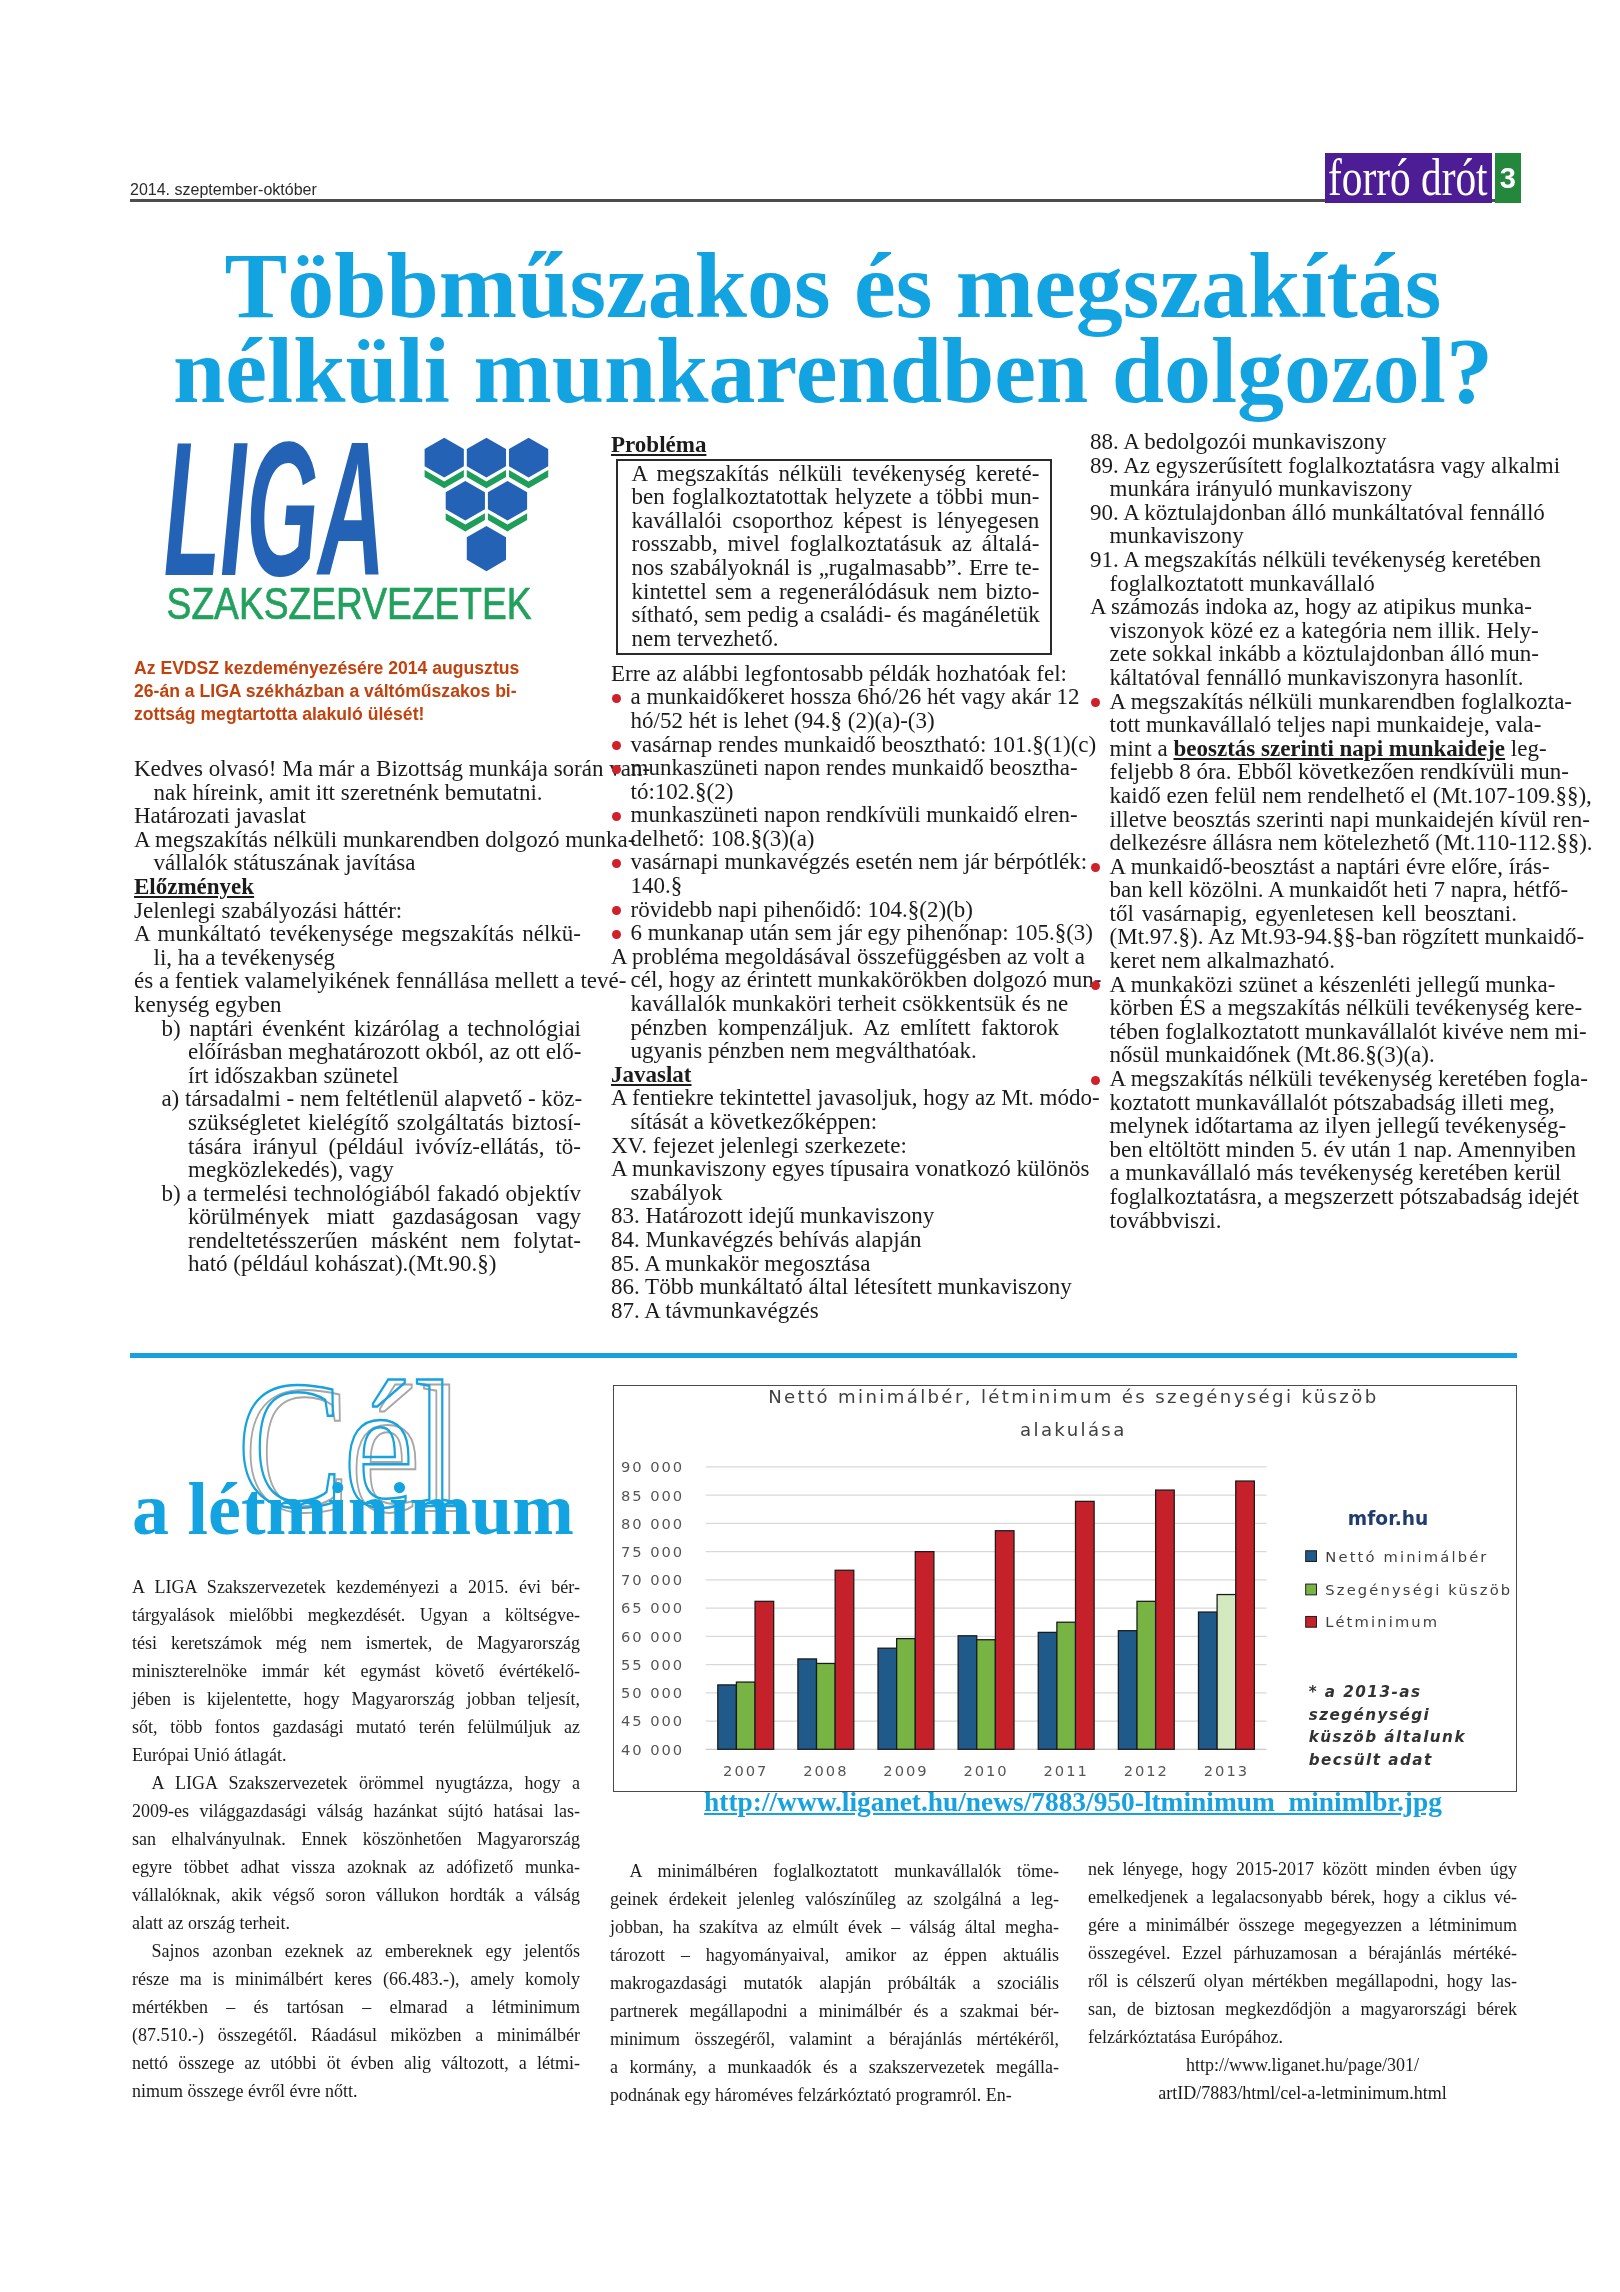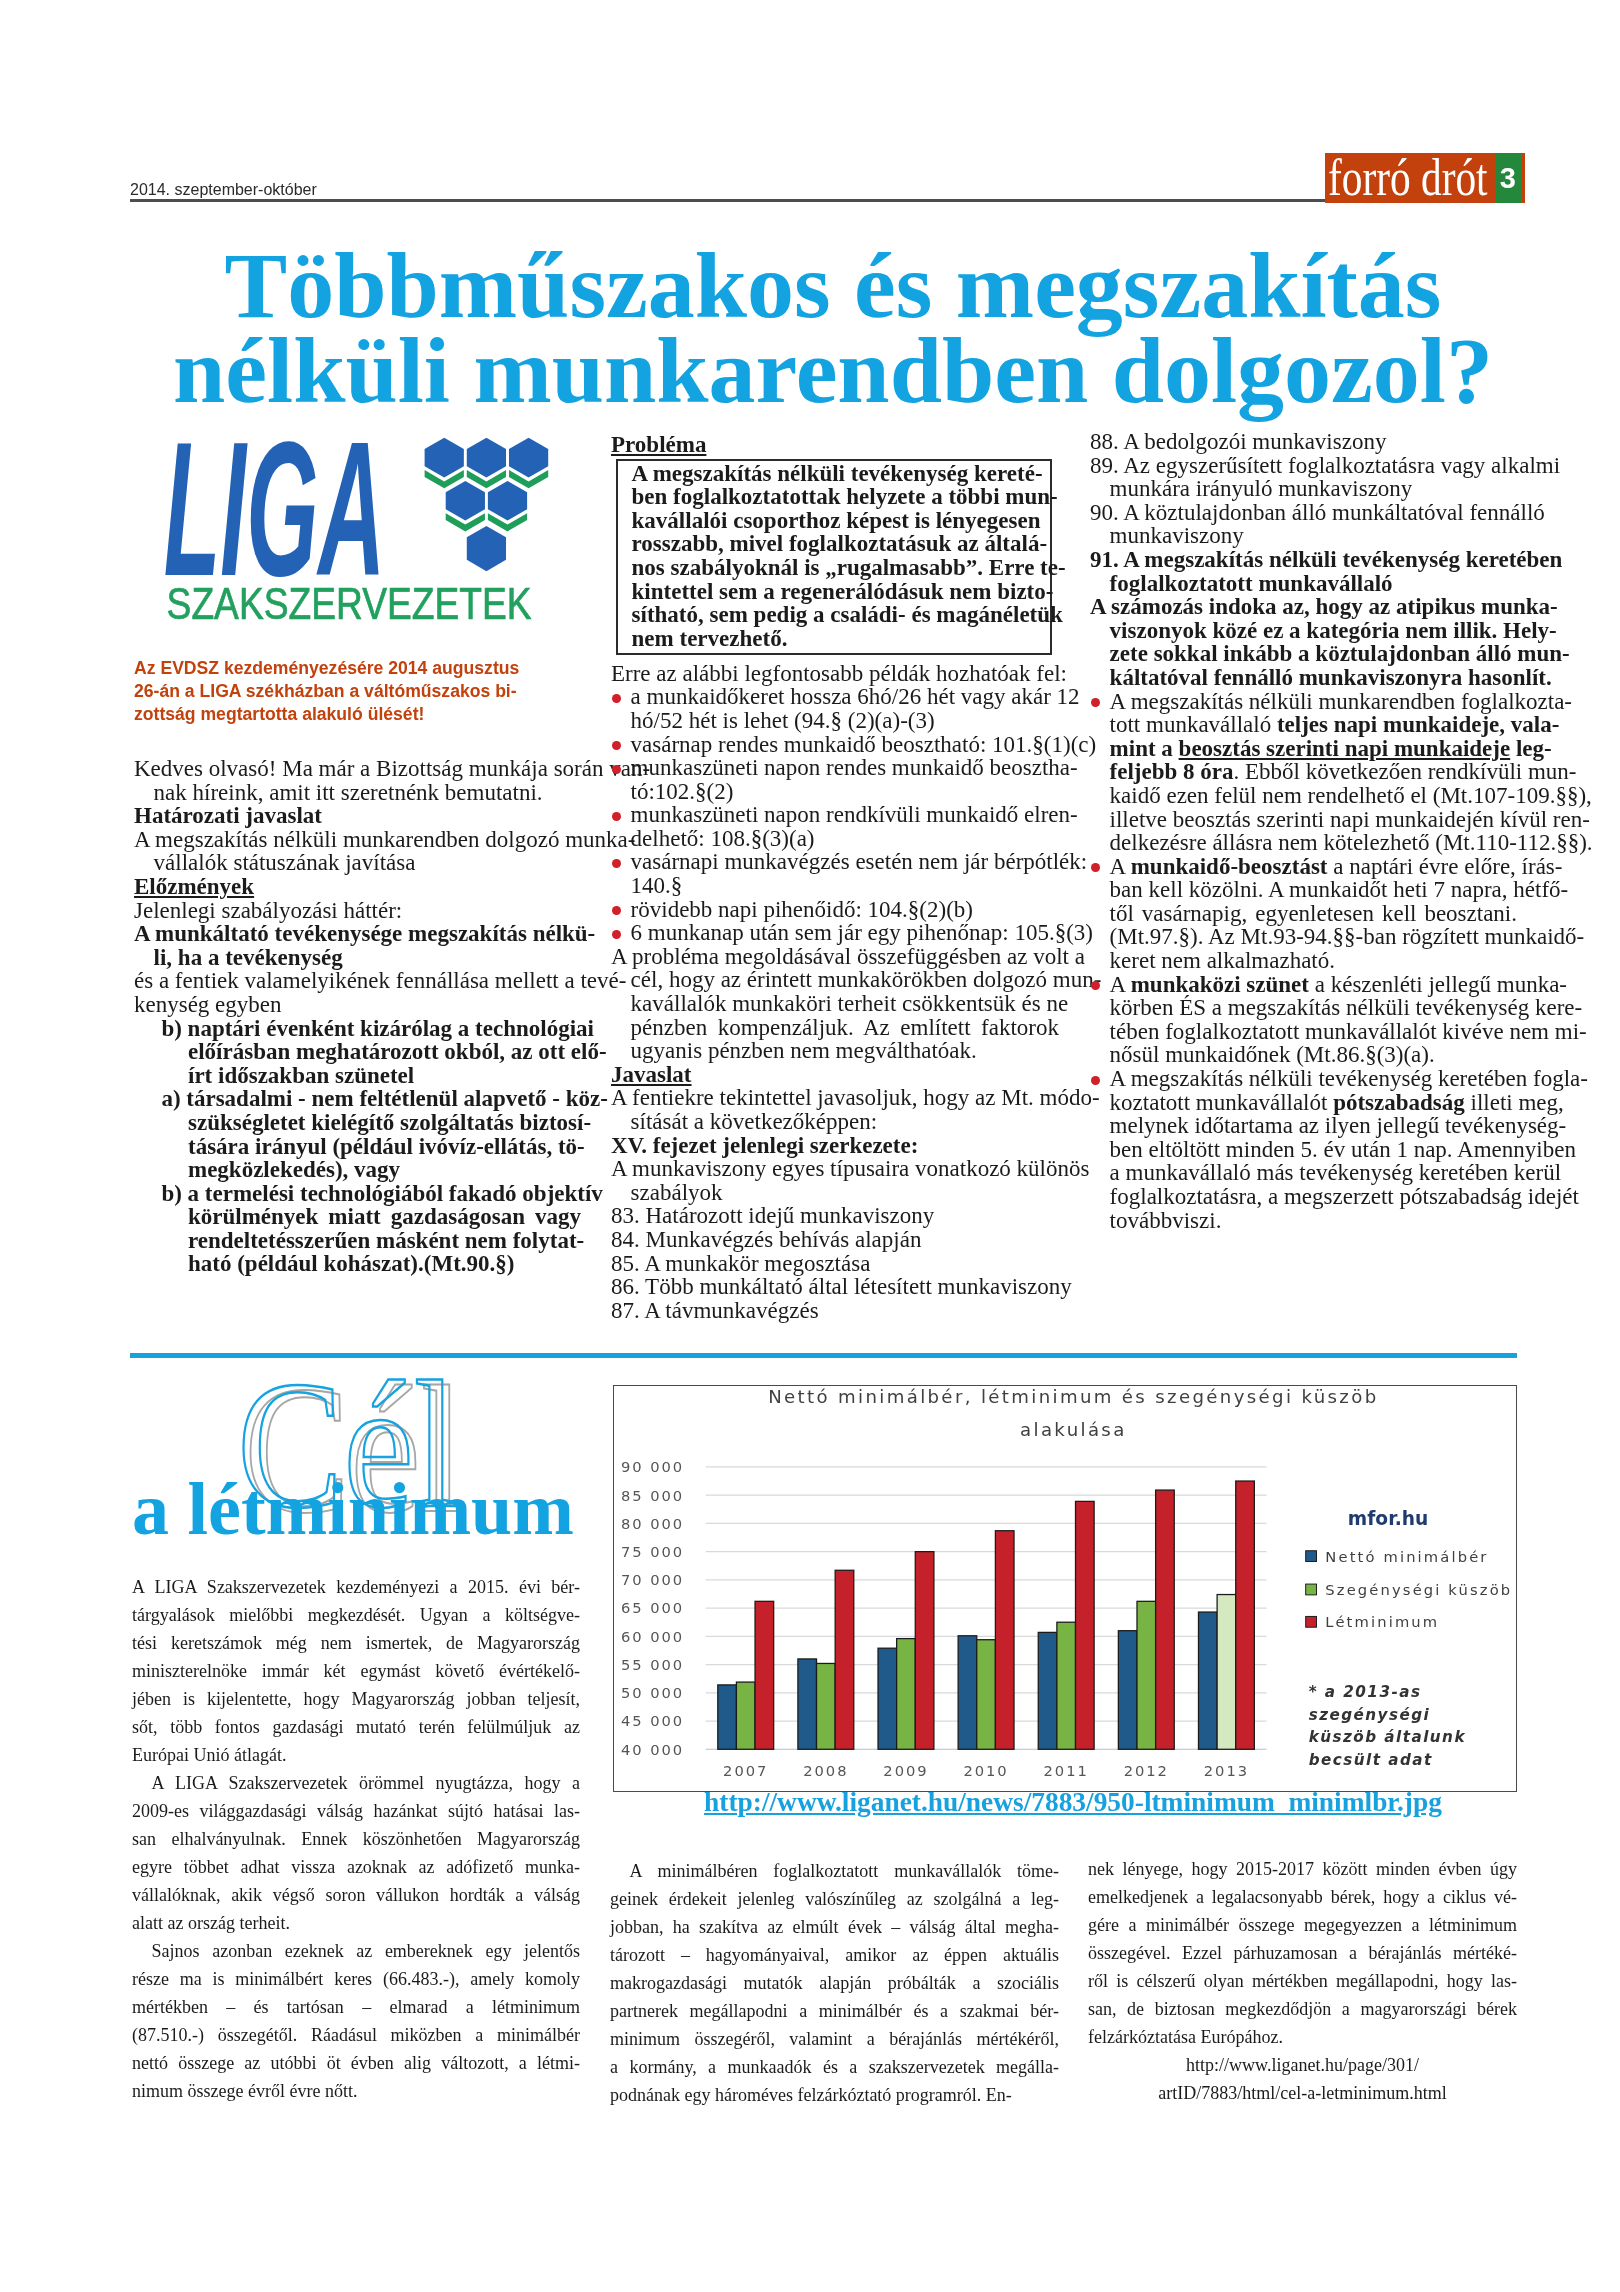--- a/index.html
+++ b/index.html
@@ -1,38 +1,38 @@
 <!DOCTYPE html>
 <html><head>
 <meta charset="utf-8">
 <style>
 *{margin:0;padding:0;box-sizing:border-box}
 html,body{background:#fff}
 body{width:1620px;height:2293px;position:relative;overflow:hidden;font-family:"Liberation Serif",serif;color:#1b1b1b}
 .abs{position:absolute}
 #hdr-date{left:130px;top:180px;font:16px/19.6px "Liberation Sans",sans-serif;color:#2a2a2a;white-space:nowrap}
 #hdr-rule{left:130px;top:199px;width:1387px;height:2.9px;background:#4d4d4d}
-#brand-box{left:1325px;top:153px;width:200px;height:50px;background:#c2410c;overflow:hidden}
+#brand-box{left:1325px;top:153px;width:167px;height:50px;background:#4c1d95;overflow:hidden}
 #brand-text{position:absolute;left:2.9px;top:-2px;font:400 53px/53px "Liberation Serif",serif;color:#fff;transform:scaleX(.78);transform-origin:left top;white-space:nowrap}
 #pnum-box{left:1495px;top:153px;width:25.5px;height:50px;background:#23873c;color:#fff;font:bold 29px/50px "Liberation Sans",sans-serif;text-align:center}
 .title-line{position:absolute;left:147px;width:1372px;text-align:center;font:bold 94px/94px "Liberation Serif",serif;color:#14a3e1;white-space:nowrap}
 #title-1{top:238px}
 #title-2{top:323px}
 #lead{left:134px;top:657px;width:461px;font:bold 17.6px/23px "Liberation Sans",sans-serif;color:#c2410c}
 #lead div{white-space:nowrap}
 .col{position:absolute;--lh:23.6px;font-size:23px}
 #c1{left:134px;top:757px;width:447px}
 #c2{left:611px;top:433px;width:448px}
 #c3{left:1090px;top:430px;width:427px}
 #b1{left:132px;top:1573px;width:448px;--lh:28px;font-size:18px}
 #b2{left:610px;top:1857px;width:449px;--lh:28px;font-size:18px}
 #b3{left:1088px;top:1855px;width:429px;--lh:28px;font-size:18px}
 .ln{height:var(--lh);line-height:var(--lh);white-space:nowrap;text-align:justify;text-align-last:justify;position:relative}
 .ln.last{text-align-last:left}
-.s-b{font-weight:bold}
+.s-b{font-weight:normal}
 .s-bu{font-weight:bold;text-decoration:underline;text-decoration-thickness:1.5px;text-underline-offset:2px}
 .k-p .ln.cont{padding-left:19.6px}
 .k-item .ln.first{padding-left:27.4px}
 .k-item .ln.cont{padding-left:54px}
 .k-pi .ln.first{padding-left:19.6px}
 .k-plain .ln{text-align-last:left}
 .k-center .ln{text-align-last:center}
 .k-bul{padding-left:19.6px}
 .bdot{position:absolute;left:-18.6px;top:8.8px;width:8.8px;height:8.8px;border-radius:50%;background:#d0202a}
 .k-box{margin:2px 6.9px 6.9px 4.9px;border:2px solid #2b2b2b;padding:1px 10.8px 2.5px 13.7px}

